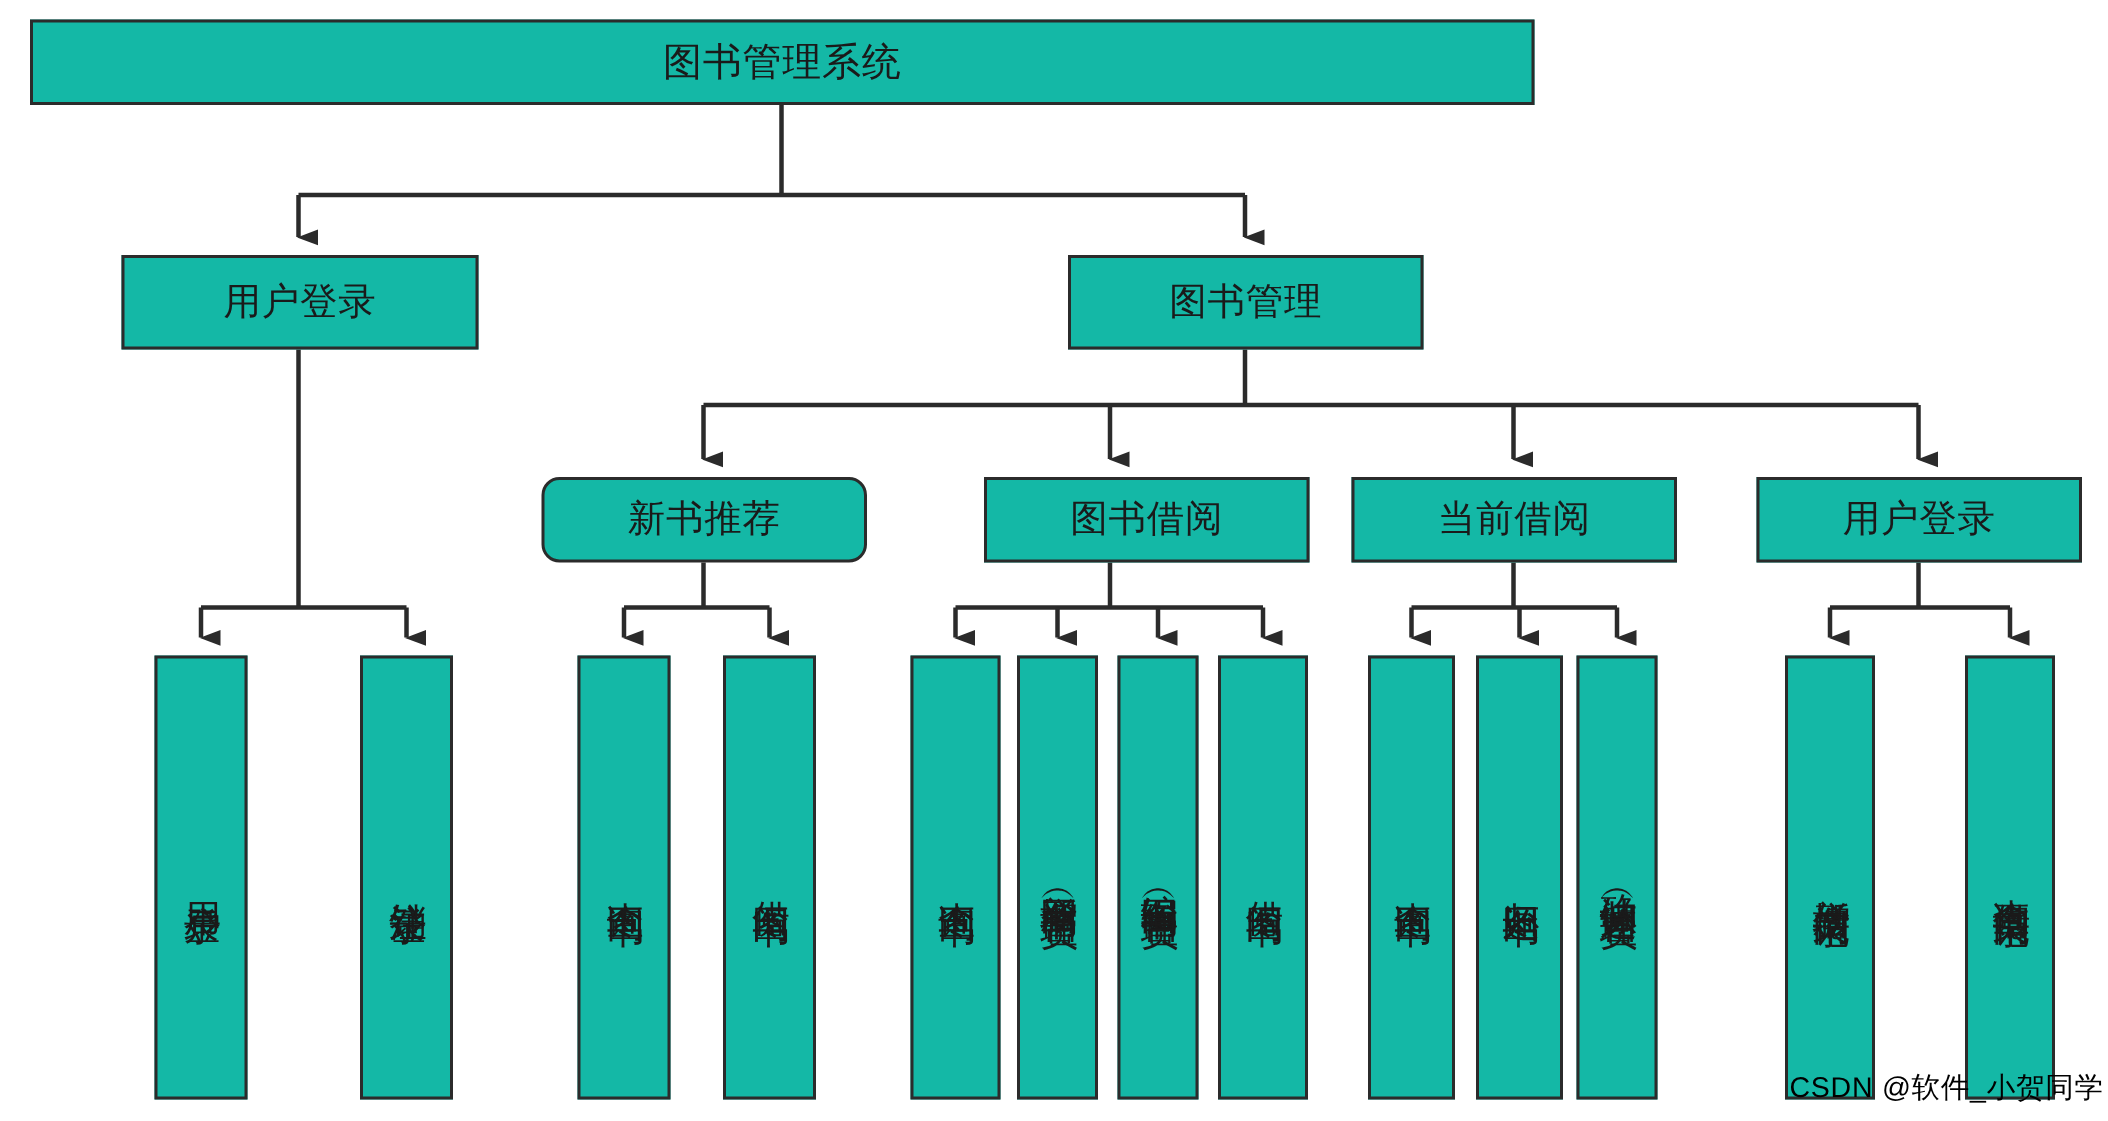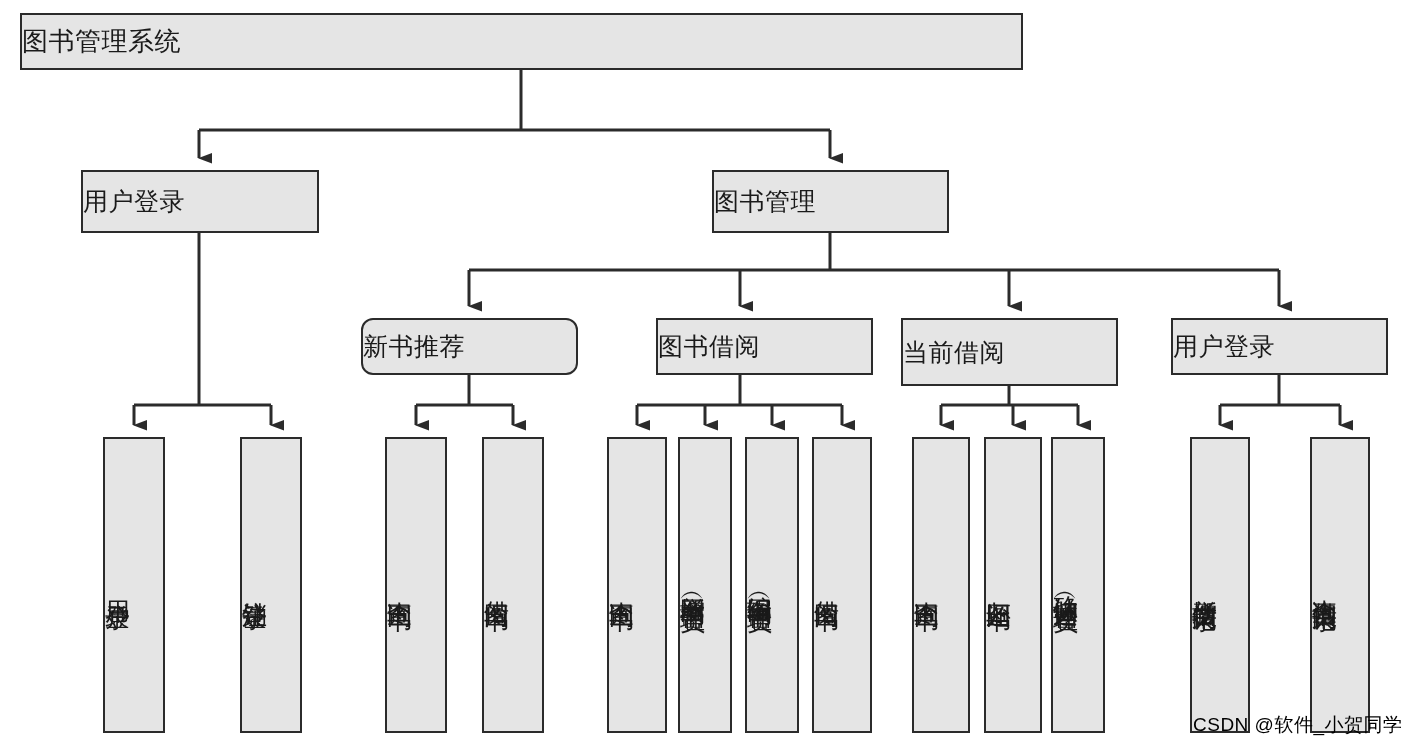--- a/index.html
+++ b/index.html
@@ -23,25 +23,25 @@
   #edge-layer {
     position: absolute;
     left: 0; top: 0;
     width: 1405px;
     height: 747px;
     pointer-events: none;
   }
   .node {
     position: absolute;
     box-sizing: border-box;
-    background: #e5e5e5;
+    background: #14b8a6;
     border: 2.5px solid #2b2b2b;
     display: flex;
     align-items: center;
-    justify-content: flex-start;
+    justify-content: center;
     overflow: hidden;
   }
   .node-label {
     color: #1a1a1a;
     font-size: 25px;
     line-height: 1.15;
     letter-spacing: 0.5px;
     white-space: nowrap;
     text-align: center;
   }
@@ -129,21 +129,21 @@
   <div class="node" style="left:712px; top:170px; width:237px; height:63px;">
     <span class="node-label">图书管理</span>
   </div>
 
   <div class="node" style="left:361px; top:318px; width:217px; height:57px;border-radius:12px;">
     <span class="node-label">新书推荐</span>
   </div>
   <div class="node" style="left:632px; top:318px; width:217px; height:57px;margin-left:24px;">
     <span class="node-label">图书借阅</span>
   </div>
-  <div class="node" style="left:901px; top:318px; width:217px; height:68px;">
+  <div class="node" style="left:901px; top:318px; width:217px; height:57px;">
     <span class="node-label">当前借阅</span>
   </div>
   <div class="node" style="left:1171px; top:318px; width:217px; height:57px;">
     <span class="node-label">用户登录</span>
   </div>
 
   <div class="node vertical" style="left:103px; top:437px; width:62px; height:296px;">
     <span class="node-label">用户登录</span>
   </div>
   <div class="node vertical" style="left:240px; top:437px; width:62px; height:296px;">

